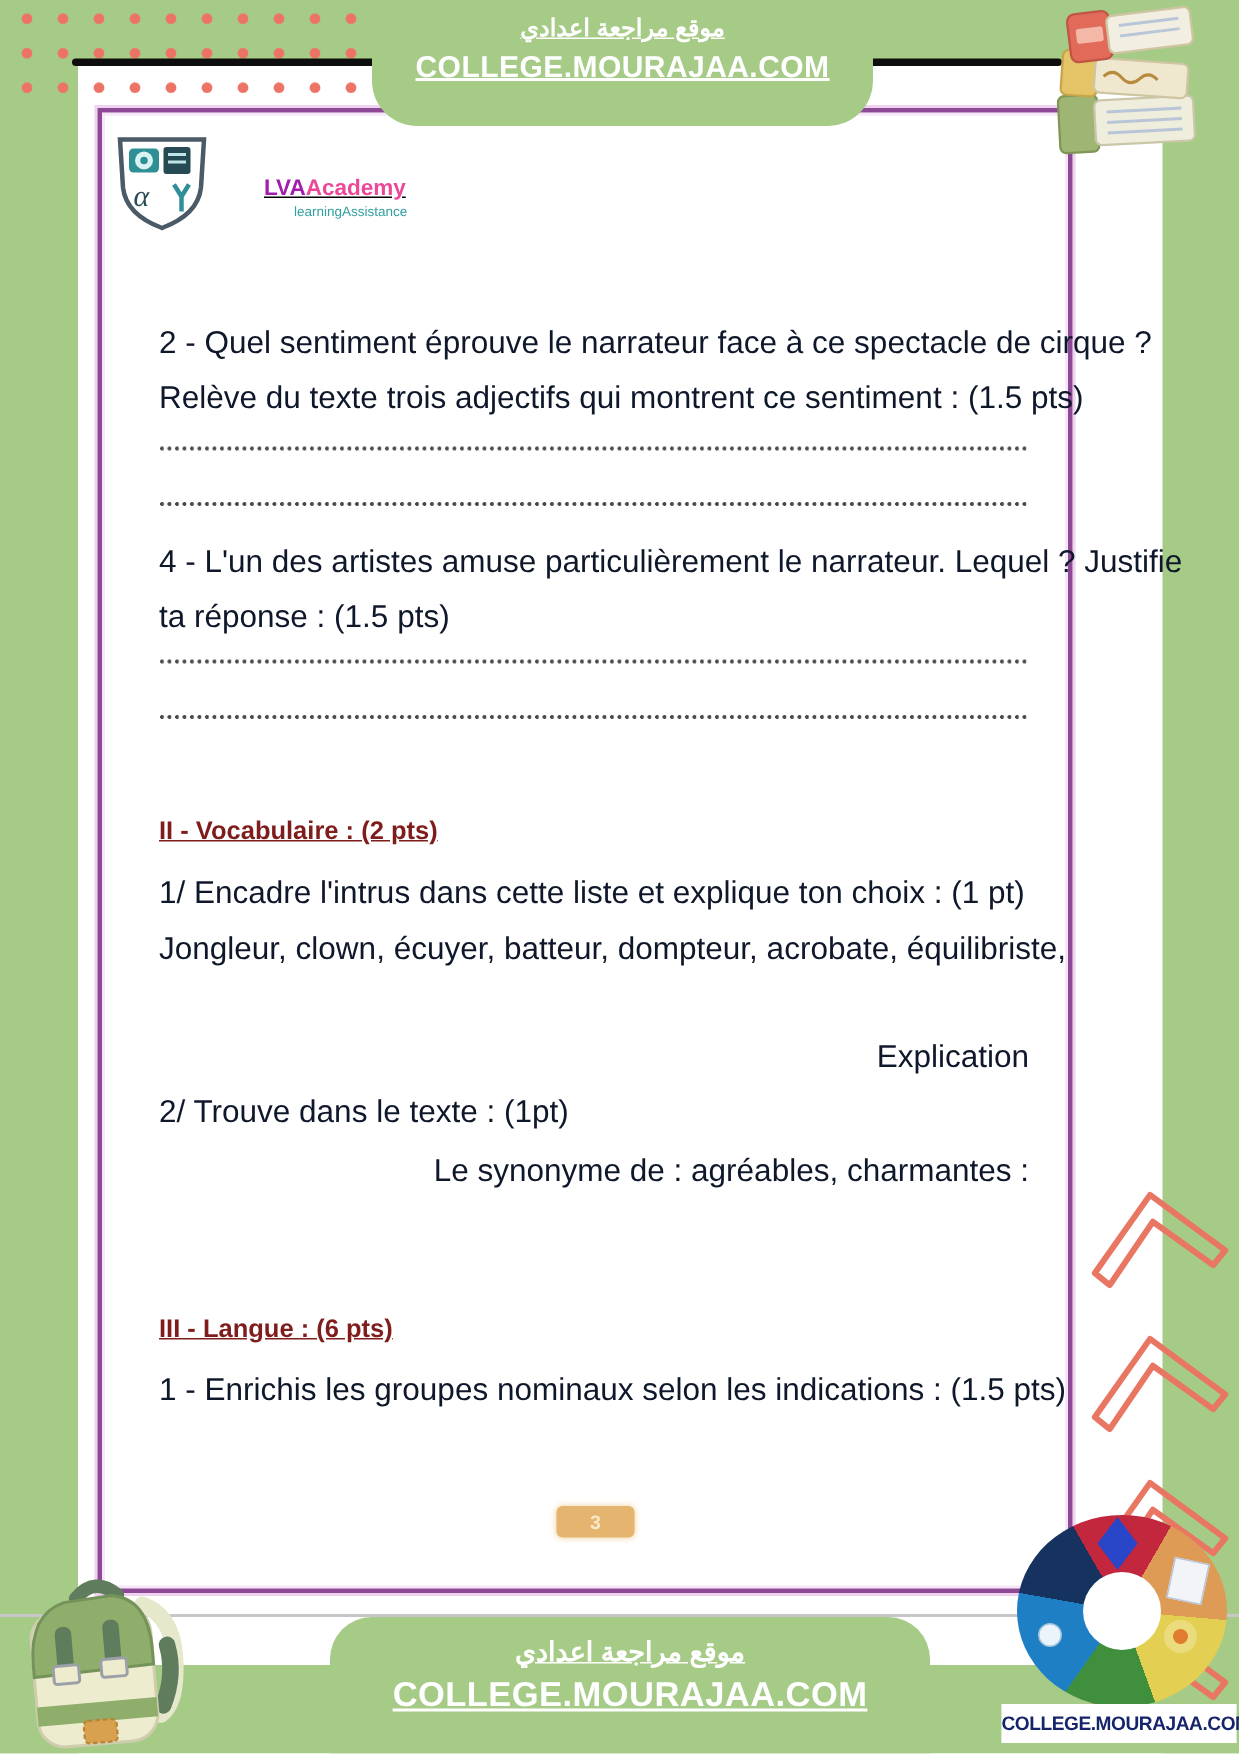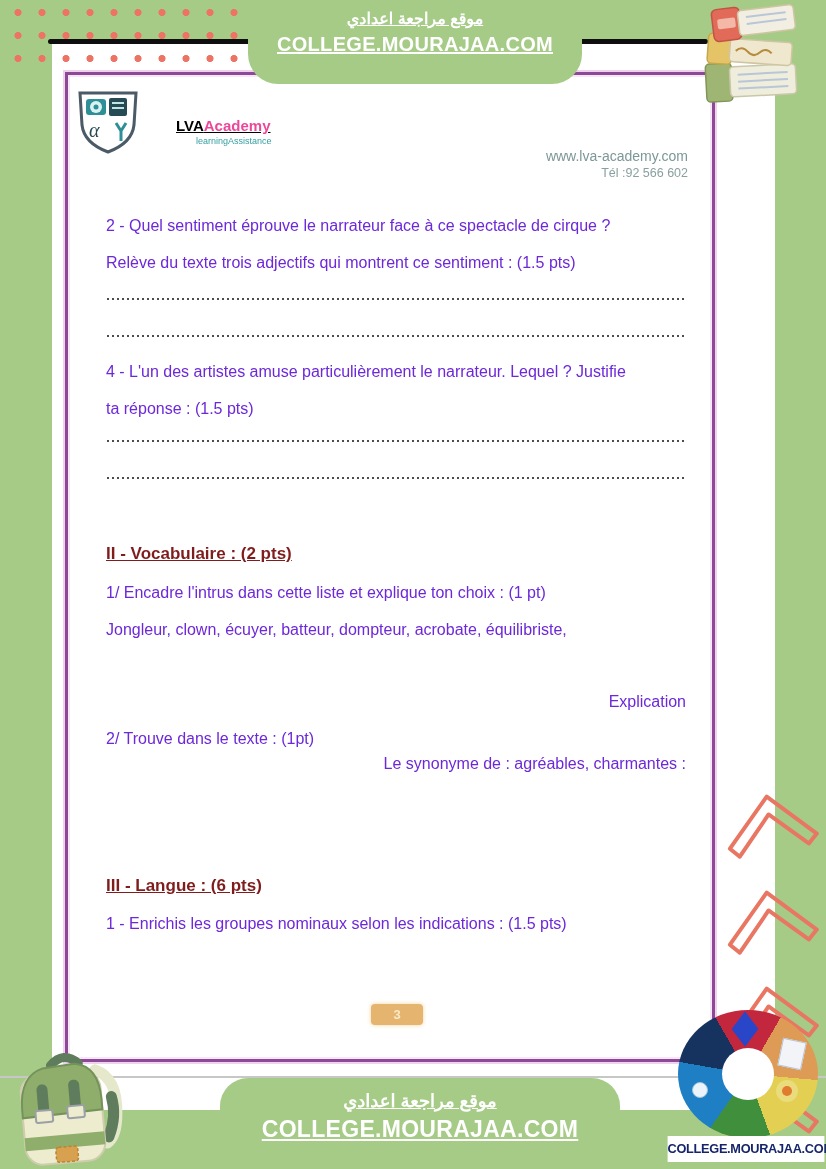--- a/index.html
+++ b/index.html
@@ -26,39 +26,39 @@
   .bubble-top .ar{font-size:16px;font-weight:bold;text-decoration:underline;margin-top:9px;}
   .bubble-top .url{font-size:20px;font-weight:bold;text-decoration:underline;margin-top:5px;letter-spacing:.3px;}
   .bubble-bottom{position:absolute;left:220px;top:1078px;width:400px;height:91px;background:#a6cb87;
     border-radius:28px 28px 0 0;z-index:2;text-align:center;color:#fff;}
   .bubble-bottom .ar{font-size:18px;font-weight:bold;text-decoration:underline;margin-top:12px;}
   .bubble-bottom .url{font-size:23px;font-weight:bold;text-decoration:underline;margin-top:4px;letter-spacing:.3px;}
 
   
   .page{position:absolute;left:65px;top:72px;width:644px;height:984px;background:#fff;
     border:3px solid #8d4996;box-shadow:0 0 0 2px #eed2ee, inset 0 0 0 2px #f6e6f7;z-index:2;}
-  .ln{position:absolute;left:38px;right:26px;font-size:16px;color:#6d28d9;white-space:nowrap;}
+  .ln{position:absolute;left:38px;right:26px;font-size:21px;color:#0f172a;white-space:nowrap;}
   .hd{font-weight:bold;font-size:17px;color:#7f1d1d;}
   .hd span{text-decoration:underline;}
   .dotline{position:absolute;left:38px;right:26px;height:4px;
     background-image:radial-gradient(circle at 2px 2px,#4c4c4c 1.15px,rgba(0,0,0,0) 1.5px);
     background-size:5px 4px;background-repeat:repeat-x;}
   .dotrow{display:flex;align-items:flex-end;flex-direction:column;}
   .dotfill{flex:1;height:4px;margin-bottom:3px;margin-left:6px;
     background-image:radial-gradient(circle at 2px 2px,#4c4c4c 1.15px,rgba(0,0,0,0) 1.5px);
     background-size:5px 4px;background-repeat:repeat-x;}
   .badge{position:absolute;left:303px;top:929px;width:52px;height:21px;background:#e5b46e;
     border-radius:4px;color:#f8e9c6;font-size:13px;font-weight:bold;text-align:center;line-height:21px;
     box-shadow:0 0 4px #f0d3a0;}
 
   
   .logo-row{position:absolute;left:8px;top:14px;display:flex;align-items:flex-start;}
   .brand{margin-left:36px;margin-top:28px;}
   .brand-line{font-size:15px;text-decoration:underline;}
-  .brand-bold{color:#000000;font-weight:bold;}
+  .brand-bold{color:#a21caf;font-weight:bold;}
   .brand-rest{color:#ec4899;font-weight:bold;}
   .brand-tag{font-size:9px;color:#35a0a2;margin-top:2px;margin-left:20px;}
   .contact{position:absolute;right:24px;top:72px;text-align:right;line-height:1.3;}
   .contact .web{font-size:14px;color:#7c9797;}
   .contact .tel{font-size:12.5px;color:#8aa0a0;}
 
   
   .chevrons{position:absolute;left:722px;top:778px;width:104px;height:392px;z-index:2;}
 
   
@@ -128,44 +128,40 @@
       <path d="M40 34 l5 8 l5 -8 M45 42 l0 10" stroke="#2f8f96" stroke-width="3" fill="none"></path>
     </svg>
     <div class="brand">
       <div class="brand-line">
         <span class="brand-bold">LVA</span><span class="brand-rest">Academy</span>
       </div>
       <div class="brand-tag">learningAssistance</div>
     </div>
   </div>
 
-  <div class="contact">
-    <div class="web">www.lva-academy.com</div>
-    <div class="tel">Tél :92 566 602</div>
-  </div>
 
   <div class="ln" style="top:142px">2 - Quel sentiment éprouve le narrateur face à ce spectacle de cirque ?</div>
   <div class="ln" style="top:179px">Relève du texte trois adjectifs qui montrent ce sentiment : (1.5 pts)</div>
   <div class="dotline" style="top:222px"></div>
   <div class="dotline" style="top:259px"></div>
 
   <div class="ln" style="top:288px">4 - L'un des artistes amuse particulièrement le narrateur. Lequel ? Justifie</div>
   <div class="ln" style="top:325px">ta réponse : (1.5 pts)</div>
   <div class="dotline" style="top:364px"></div>
   <div class="dotline" style="top:401px"></div>
 
   <div class="ln hd" style="top:469px"><span>II - Vocabulaire : (2 pts)</span></div>
   <div class="ln" style="top:509px">1/ Encadre l'intrus dans cette liste et explique ton choix : (1 pt)</div>
   <div class="ln" style="top:546px">Jongleur, clown, écuyer, batteur, dompteur, acrobate, équilibriste,</div>
   <div class="ln dotrow" style="top:618px">
     <span>Explication</span>
     <span class="dotfill"></span>
   </div>
   <div class="ln" style="top:655px">2/ Trouve dans le texte : (1pt)</div>
-  <div class="ln dotrow" style="top:680px">
+  <div class="ln dotrow" style="top:694px">
     <span>Le synonyme de : agréables, charmantes :</span>
     <span class="dotfill"></span>
   </div>
 
   <div class="ln hd" style="top:801px"><span>III - Langue : (6 pts)</span></div>
   <div class="ln" style="top:840px">1 - Enrichis les groupes nominaux selon les indications : (1.5 pts)</div>
 
   <div class="badge">3</div>
 </div>
 

